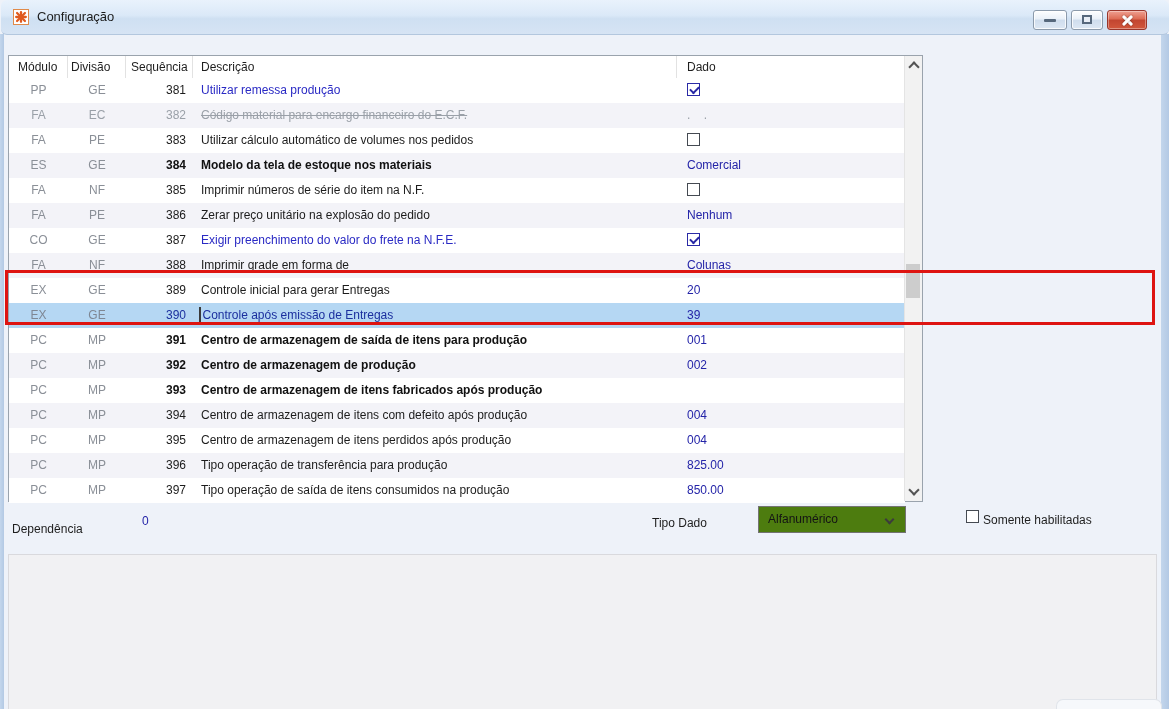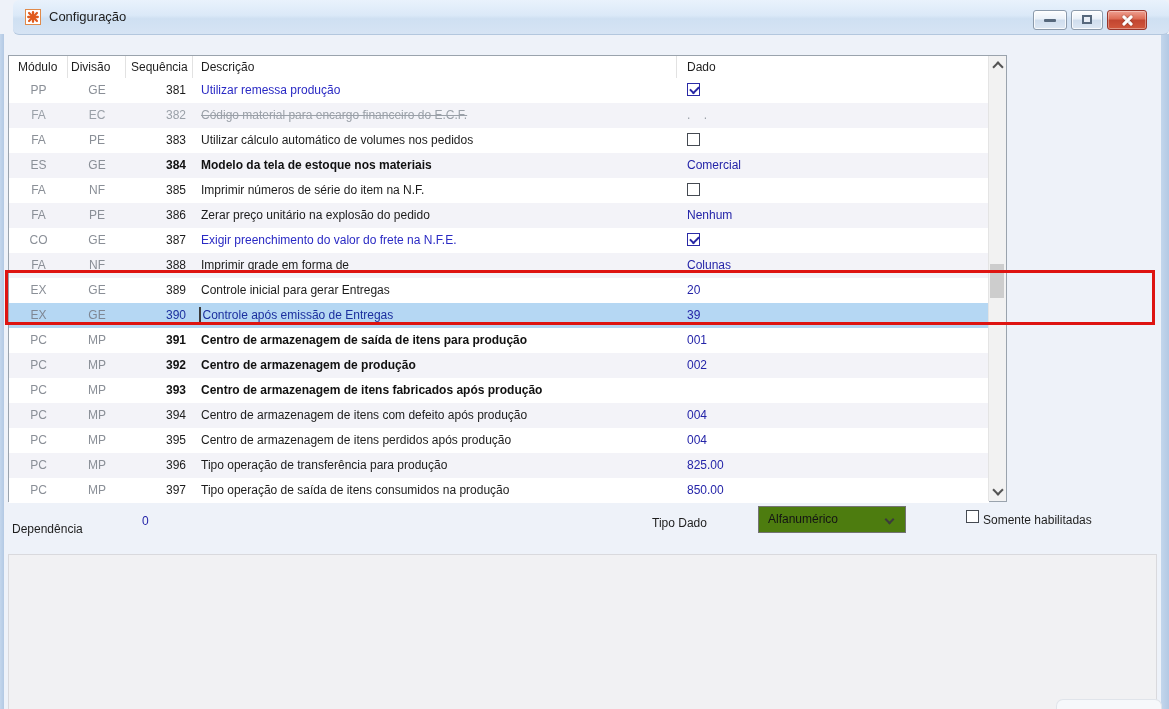--- a/index.html
+++ b/index.html
@@ -8,21 +8,21 @@
     font-family:"Liberation Sans","DejaVu Sans",sans-serif;
     background:#eef2f9;font-size:12px;color:#1e1e1e;
     -webkit-font-smoothing:antialiased;
   }
   
   .edge{position:absolute;top:34px;bottom:0;background:linear-gradient(90deg,#c3d6ec,#b3c9e4);z-index:0;}
   .edge.l{left:0;width:4px;}
   .edge.r{right:0;width:8px;}
   
   .titlebar{
-    position:absolute;left:13px;top:0;right:0;height:34px;
+    position:absolute;left:1px;top:0;right:0;height:34px;
     background:linear-gradient(180deg,#e9f2fc 0%,#dcE9f8 40%,#cdttf 41%,#cfe0f2 100%);
     background:linear-gradient(180deg,#e9f2fc 0%,#dbe9f8 45%,#cfe0f2 55%,#d6e4f4 100%);
     border-bottom:1px solid #b3c7de;z-index:2;border-radius:6px;
   }
   .app-icon{position:absolute;left:12px;top:9px;width:16px;height:16px;background:#fff;border:1px solid #e08a4a;box-sizing:border-box;}
   .app-icon svg{display:block;width:100%;height:100%;}
   .wtitle{position:absolute;left:36px;top:9px;font-size:13px;color:#1c1c1c;}
   .winbtns{position:absolute;right:22px;top:10px;display:flex;gap:4px;}
   .wbtn{height:20px;border-radius:3px;box-sizing:border-box;position:relative;cursor:default;}
   .wbtn.min,.wbtn.max{
@@ -36,21 +36,21 @@
     background:linear-gradient(180deg,#f0a violet,#c) ;
     background:linear-gradient(180deg,#efa091 0%,#dd6b53 45%,#c24530 50%,#d2573c 100%);
     box-shadow:inset 0 0 0 1px rgba(255,255,255,.35);
   }
   .g-min{position:absolute;left:50%;top:50%;width:12px;height:3px;margin:-1px 0 0 -6px;background:#56687c;border-radius:1px;}
   .g-max{position:absolute;left:50%;top:50%;width:10px;height:9px;margin:-5px 0 0 -5px;border:2px solid #56687c;box-sizing:border-box;background:#e8eef6;}
   .g-x1,.g-x2{position:absolute;left:50%;top:50%;width:13px;height:3px;margin:-1.5px 0 0 -6.5px;background:#fff;border-radius:1px;box-shadow:0 0 2px rgba(0,0,0,.4);}
   .g-x1{transform:rotate(45deg);} .g-x2{transform:rotate(-45deg);}
   
   .grid{
-    position:absolute;left:8px;top:55px;width:999px;height:447px;
+    position:absolute;left:8px;top:55px;width:915px;height:447px;
     background:#7dd3fc;border:1px solid #9aa3ad;box-sizing:border-box;z-index:1;
   }
   .ghead{position:absolute;left:0;top:0;right:17px;height:22px;display:flex;background:#fff;border-bottom:1px solid #ececec;}
   .ghead span{line-height:22px;box-sizing:border-box;border-right:1px solid #e2e2e2;color:#1e1e1e;white-space:nowrap;overflow:hidden;}
   .h-mod{width:59px;padding-left:9px;}
   .h-div{width:58px;padding-left:3px;}
   .h-seq{width:67px;padding-left:5px;}
   .h-desc{width:484px;padding-left:8px;}
   .h-dado{flex:1;padding-left:10px;border-right:none!important;}
   .gbody{position:absolute;left:0;top:22px;right:17px;bottom:0;}

